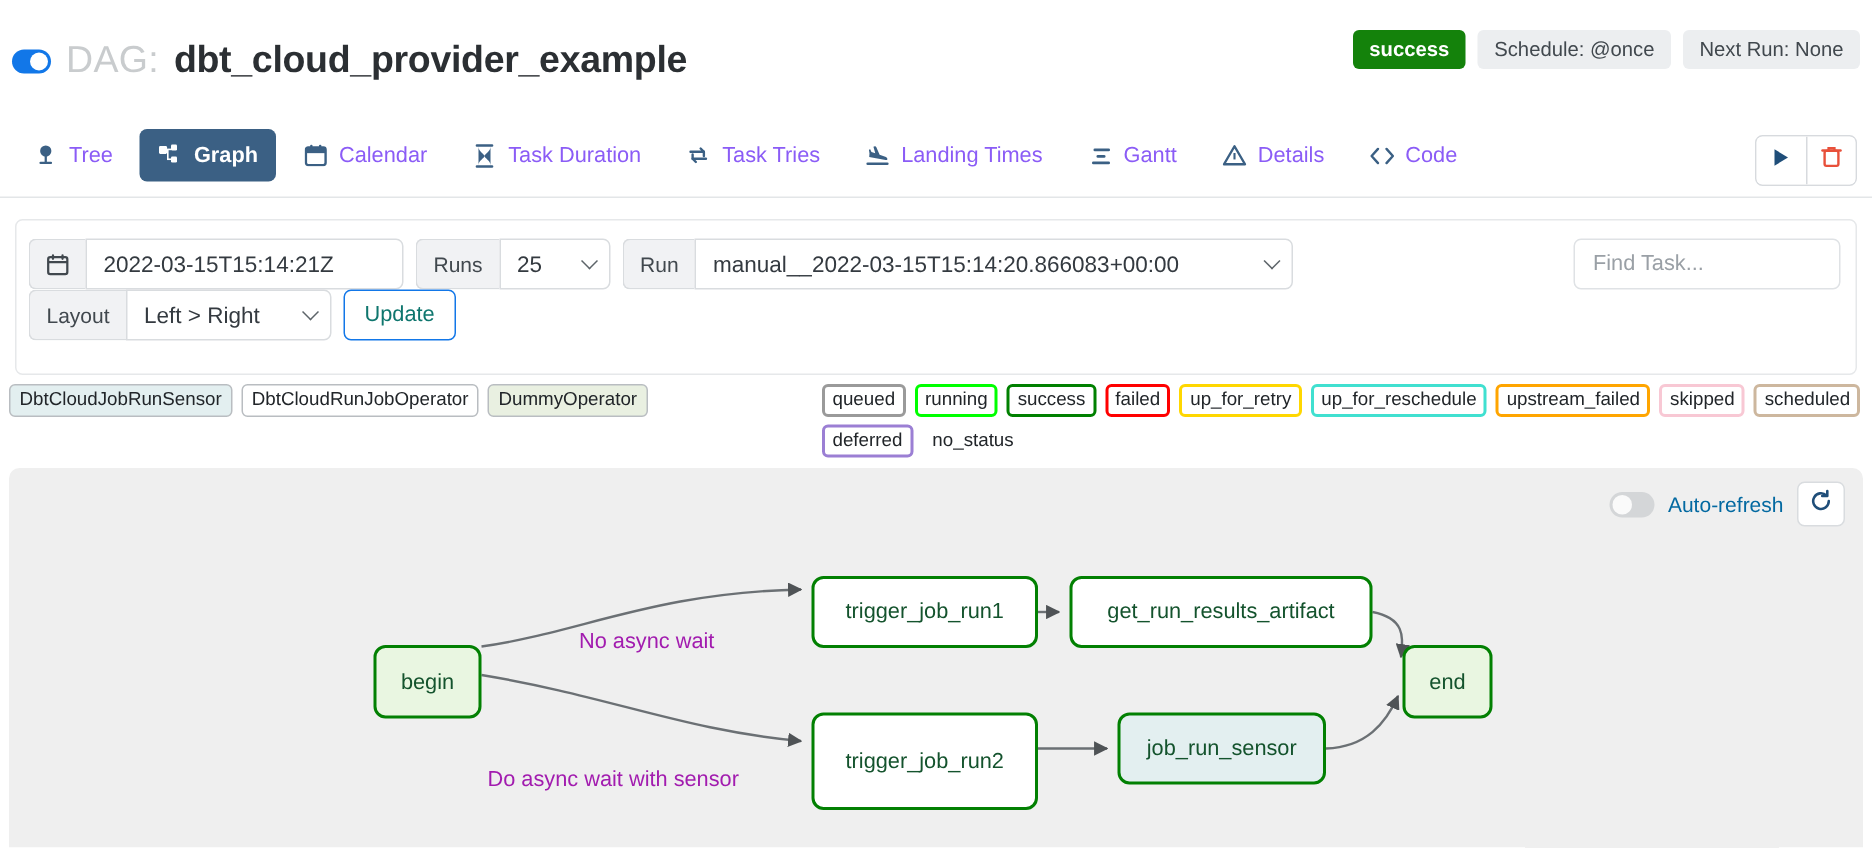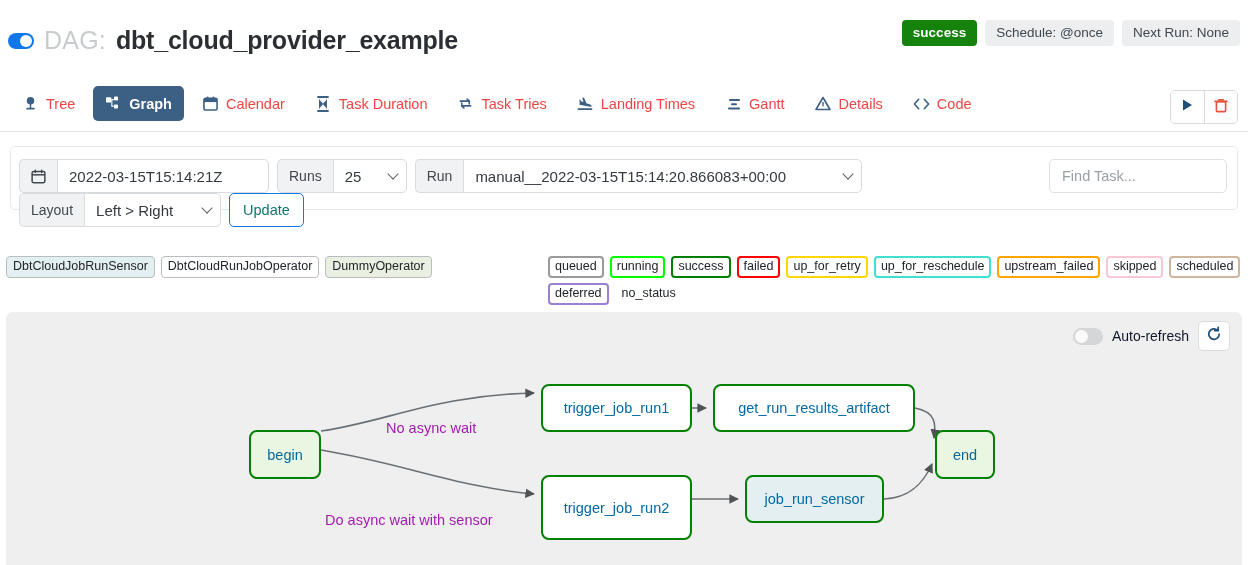--- a/index.html
+++ b/index.html
@@ -48,38 +48,38 @@
 
   
   .tabbar {
     position: absolute; left: 0; top: 82px; width: 1248px; height: 50px;
     border-bottom: 1px solid #e3e6e8;
   }
   .tabs { position: absolute; left: 10px; top: 4px; display: flex; align-items: center; }
   .tab {
     display: flex; align-items: center; gap: 7px;
     padding: 9px 12px; margin-right: 6px; border-radius: 5px;
-    font-size: 14.5px; color: #ef4444; white-space: nowrap; cursor: pointer;
+    font-size: 14.5px; color: #8b5cf6; white-space: nowrap; cursor: pointer;
   }
   .tab.active { background: #3b6084; color: #ffffff; font-weight: 600; }
   .tab svg { display: block; }
   .tab .ico { width: 17px; height: 17px; display: inline-flex; align-items: center; justify-content: center; }
   .tab-actions {
     position: absolute; right: 10px; top: 8px; display: flex;
     border: 1px solid #d7dade; border-radius: 5px; overflow: hidden; background: #fff;
   }
   .tab-btn {
     width: 33px; height: 32px; display: flex; align-items: center; justify-content: center;
     background: #fff; cursor: pointer;
   }
   .tab-btn + .tab-btn { border-left: 1px solid #d7dade; }
 
   
   .toolbar {
-    position: absolute; left: 10px; top: 146px; width: 1228px; height: 64px;
+    position: absolute; left: 10px; top: 146px; width: 1228px; height: 104px;
     border: 1px solid #e6e8ea; border-radius: 5px; background: #fff;
   }
   .tb-row1 { position: absolute; left: 8px; top: 12px; display: flex; align-items: center; }
   .tb-row2 { position: absolute; left: 8px; top: 46px; display: flex; align-items: center; }
   .ig { display: flex; align-items: center; margin-right: 8px; }
   .ig-addon {
     background: #f1f2f4; border: 1px solid #d9dcdf; color: #41484e;
     font-size: 14px; padding: 7px 11px; height: 34px; display: flex; align-items: center;
   }
   .ig-addon.left { border-radius: 5px 0 0 5px; border-right: none; }
@@ -137,31 +137,31 @@
     position: absolute; right: 12px; top: 9px; display: flex; align-items: center; gap: 9px;
   }
   .toggle-refresh {
     width: 30px; height: 17px; border-radius: 9px; background: #d4d6d8;
     position: relative; flex: none; cursor: pointer;
   }
   .toggle-refresh::after {
     content: ""; position: absolute; top: 2px; left: 2px;
     width: 13px; height: 13px; border-radius: 50%; background: #fafafa;
   }
-  .auto-refresh-label { font-size: 14px; color: #0f172a; }
+  .auto-refresh-label { font-size: 14px; color: #0369a1; }
   .refresh-btn {
     width: 32px; height: 30px; border: 1px solid #d9dcdf; border-radius: 5px;
     background: #fff; display: flex; align-items: center; justify-content: center; cursor: pointer;
   }
   .graph-svg { position: absolute; left: 0; top: 0; }
 
   .node-box {
     position: absolute; border: 2.2px solid #028002; border-radius: 8px;
     display: flex; align-items: center; justify-content: center;
-    font-size: 14.5px; color: #0369a1; background: #ffffff;
+    font-size: 14.5px; color: #14532d; background: #ffffff;
   }
   .node-green { background: #e9f6e1; }
   .node-sensor { background: #e3eff0; }
   .edge-label {
     position: absolute; font-size: 14.5px; color: #a21caf; white-space: nowrap;
   }
 </style>
 </head>
 <body>
 

